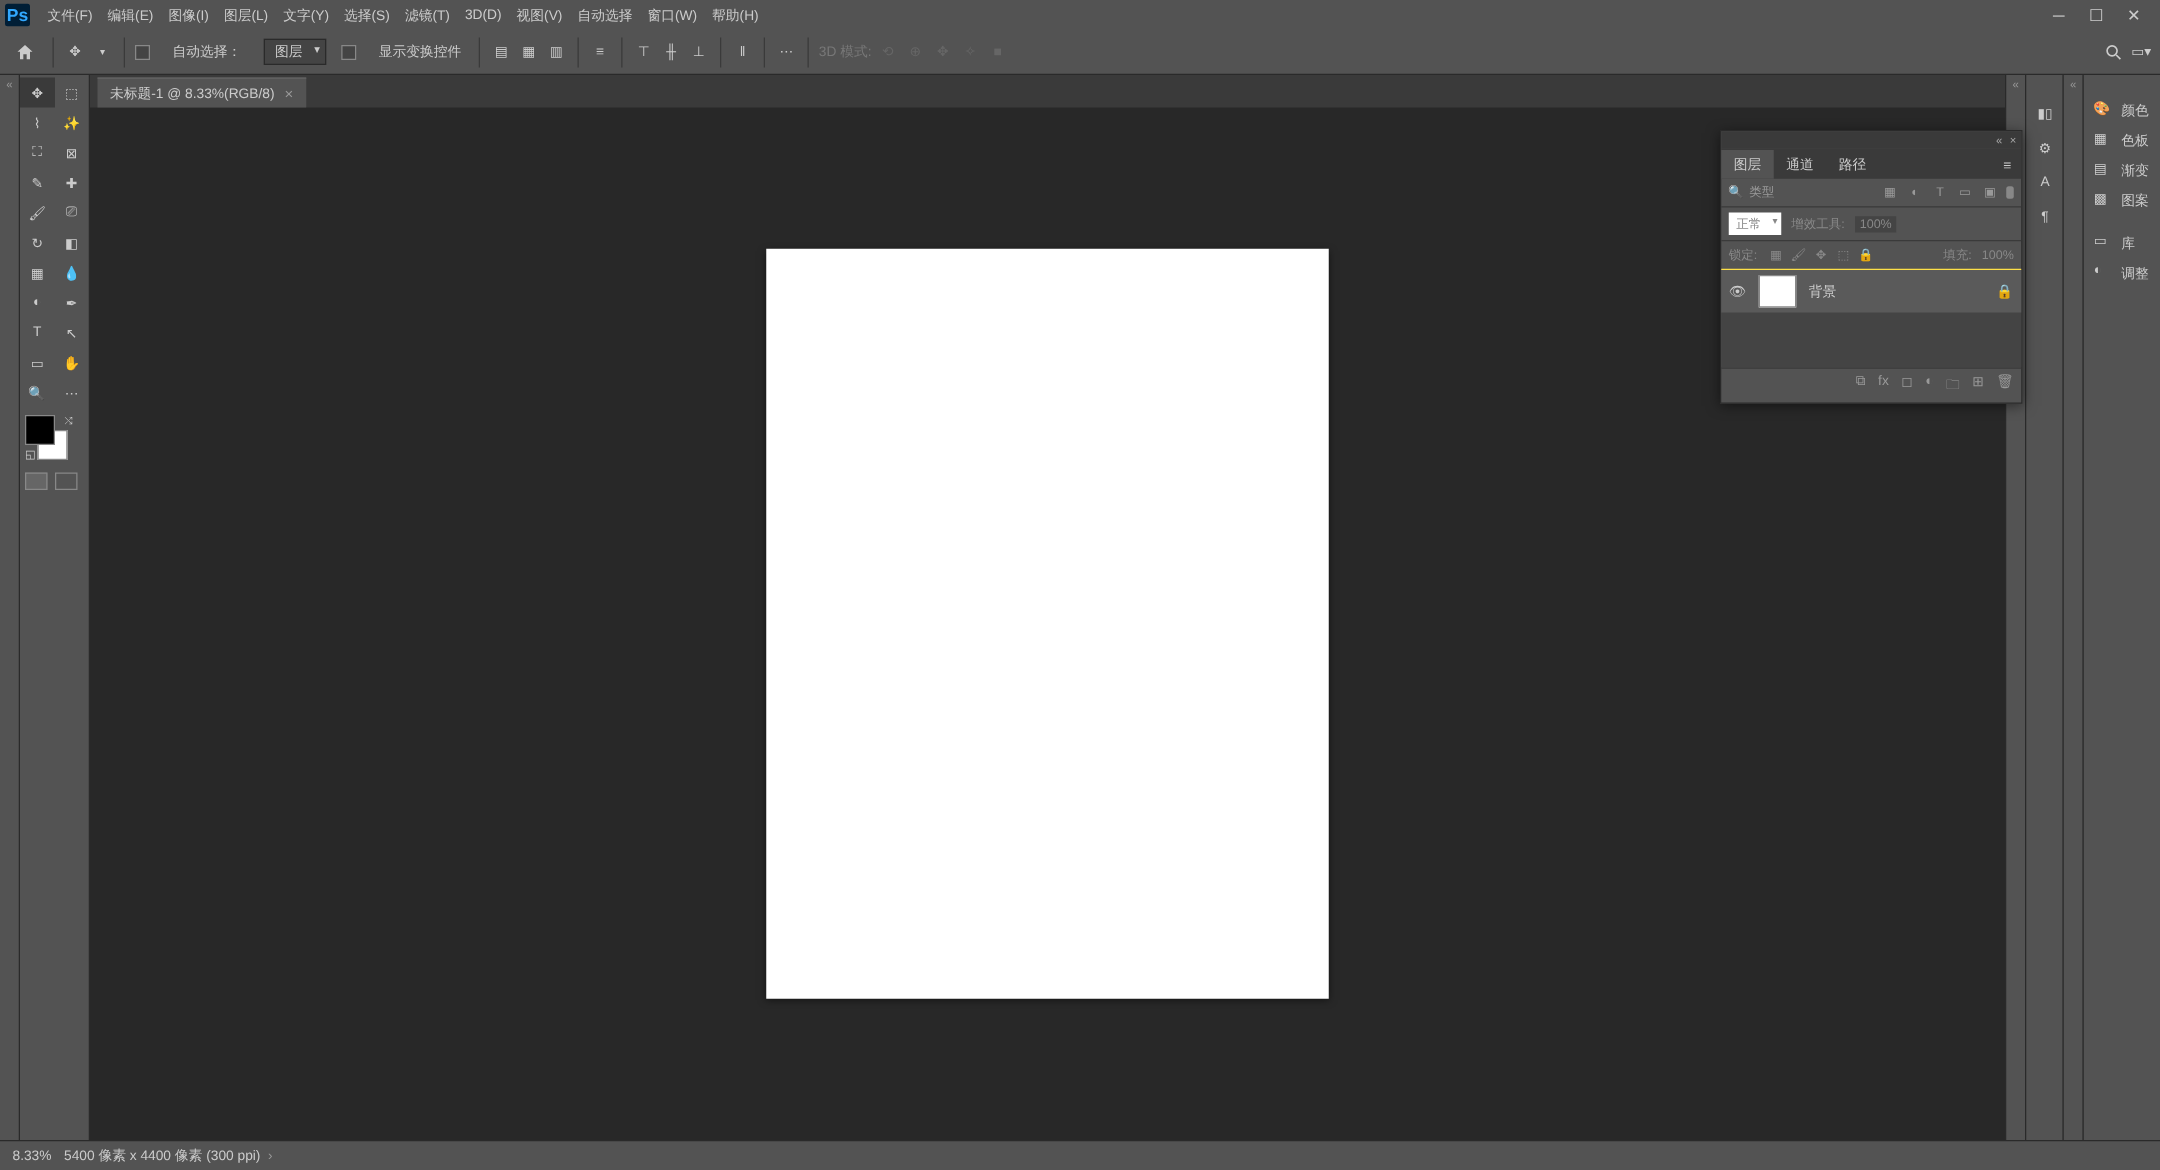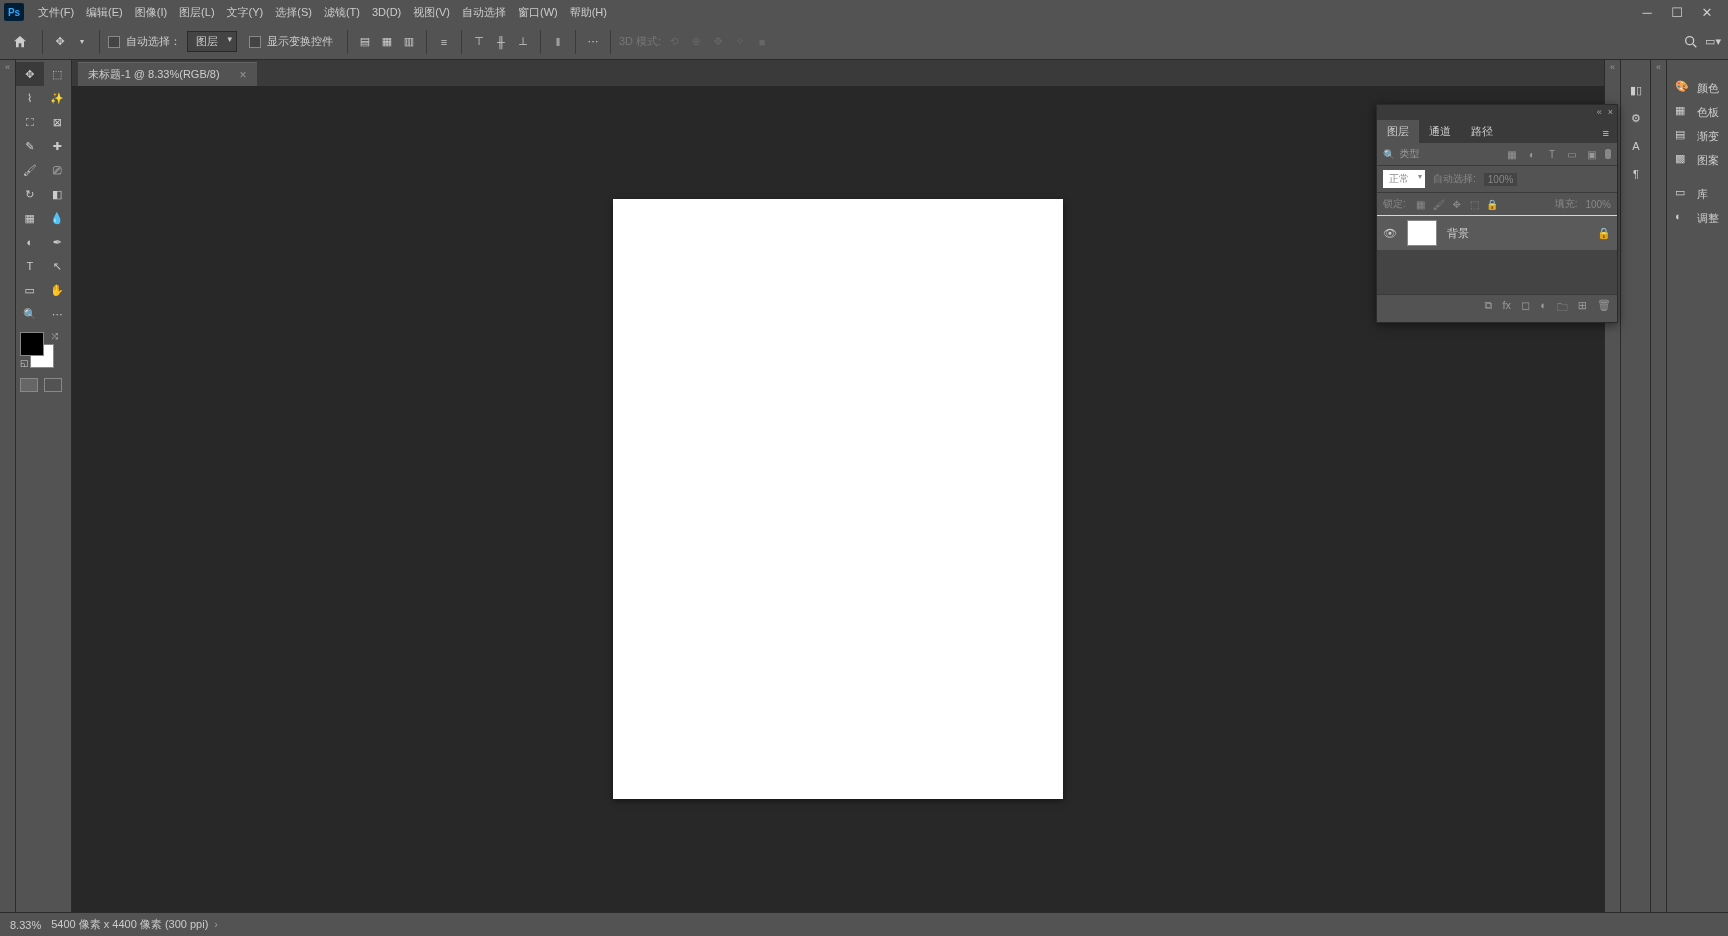--- a/index.html
+++ b/index.html
@@ -1,27 +1,27 @@
 <!DOCTYPE html>
 <html><head>
 <meta charset="utf-8">
 <style>
 * { margin: 0; padding: 0; box-sizing: border-box; font-family: "Microsoft YaHei", sans-serif; }
 body { background: #323232; color: #ccc; font-size: 11px; overflow: hidden; width: 1728px; height: 936px; }
 
 .menubar { height: 24px; background: #535353; display: flex; align-items: center; padding: 0 4px; }
-.ps-logo { width: 20px; height: 18px; background: #001e36; color: #31a8ff; font-size: 10px; font-weight: bold; display: flex; align-items: center; justify-content: center; margin-right: 8px; border-radius: 2px; }
+.ps-logo { width: 20px; height: 18px; background: #001e36; color: #31a8ff; font-size: 14px; font-weight: bold; display: flex; align-items: center; justify-content: center; margin-right: 8px; border-radius: 2px; }
 .menu-item { padding: 0 6px; height: 100%; display: flex; align-items: center; cursor: pointer; }
 .win-controls { margin-left: auto; display: flex; gap: 12px; padding-right: 8px; }
 .win-btn { width: 18px; height: 16px; display: flex; align-items: center; justify-content: center; cursor: pointer; font-size: 13px; color: #ccc; }
 
 .optionsbar { height: 36px; background: #535353; border-bottom: 1px solid #2a2a2a; display: flex; align-items: center; padding: 0 6px; gap: 4px; }
 .home-btn { width: 28px; height: 24px; display: flex; align-items: center; justify-content: center; cursor: pointer; }
 .vsep { width: 1px; height: 24px; background: #3a3a3a; margin: 0 4px; }
-.opt-group { display: flex; align-items: center; gap: 6px; }
+.opt-group { display: flex; align-items: center; gap: 18px; }
 .checkbox { width: 12px; height: 12px; border: 1px solid #888; background: #444; }
 .dropdown { background: #444; border: 1px solid #2a2a2a; padding: 2px 18px 2px 8px; position: relative; }
 .dropdown::after { content: "▾"; position: absolute; right: 4px; top: 2px; font-size: 9px; }
 .opt-icon { width: 18px; height: 18px; display: flex; align-items: center; justify-content: center; cursor: pointer; color: #ccc; }
 .opt-icon.disabled { color: #666; }
 .opt-spacer { flex: 1; }
 
 .workspace { display: flex; height: calc(100% - 60px - 24px); }
 
 .tool-collapse { width: 16px; background: #535353; border-right: 1px solid #2a2a2a; display: flex; align-items: flex-start; justify-content: center; padding-top: 2px; font-size: 9px; color: #999; }
@@ -33,21 +33,21 @@
 .color-swatches { margin: 6px 4px; position: relative; width: 40px; height: 36px; }
 .fg-color { width: 24px; height: 24px; background: #000; border: 1px solid #888; position: absolute; top: 0; left: 0; z-index: 2; }
 .bg-color { width: 24px; height: 24px; background: #fff; border: 1px solid #888; position: absolute; bottom: 0; right: 6px; }
 .swap-arrow { position: absolute; top: 0; right: 2px; font-size: 8px; }
 .mini-sw { position: absolute; bottom: 0; left: 0; font-size: 9px; }
 .mask-row { display: flex; padding: 4px; gap: 6px; }
 .mask-btn { width: 18px; height: 14px; border: 1px solid #888; }
 
 .doc-area { flex: 1; background: #282828; display: flex; flex-direction: column; }
 .doc-tabs { height: 26px; background: #3a3a3a; display: flex; align-items: flex-end; padding-left: 6px; }
-.doc-tab { background: #535353; padding: 4px 10px; font-size: 11px; display: flex; align-items: flex-end; gap: 20px; border-top: 1px solid #666; }
+.doc-tab { background: #535353; padding: 4px 10px; font-size: 11px; display: flex; align-items: flex-end; gap: 8px; border-top: 1px solid #666; }
 .doc-tab .tab-close { font-size: 12px; color: #999; cursor: pointer; }
 .canvas-container { flex: 1; display: flex; align-items: center; justify-content: center; position: relative; }
 .canvas { background: #fff; box-shadow: 0 2px 6px rgba(0,0,0,0.5); }
 
 .right-collapse { width: 16px; background: #535353; border-left: 1px solid #2a2a2a; display: flex; align-items: flex-start; justify-content: center; padding-top: 2px; font-size: 9px; color: #999; }
 
 .right-stack { width: 30px; background: #535353; border-left: 1px solid #2a2a2a; display: flex; flex-direction: column; padding-top: 16px; }
 .stack-icon { width: 30px; height: 28px; display: flex; align-items: center; justify-content: center; cursor: pointer; color: #ccc; }
 
 .right-panels { width: 62px; background: #535353; border-left: 1px solid #2a2a2a; display: flex; flex-direction: column; padding-top: 16px; }
@@ -288,21 +288,21 @@
     </div>
     <div class="lp-filter-icon">▦</div>
     <div class="lp-filter-icon">◐</div>
     <div class="lp-filter-icon">T</div>
     <div class="lp-filter-icon">▭</div>
     <div class="lp-filter-icon">▣</div>
     <div class="lp-filter-icon" style="width:6px;height:10px;background:#888;border-radius:2px"></div>
   </div>
   <div class="lp-blend">
     <div class="dd">正常</div>
-    <span class="lbl">自动选择:</span>
+    <span class="lbl">增效工具:</span>
     <span class="val">100%</span>
   </div>
   <div class="lp-lock">
     <span>锁定:</span>
     <div class="lp-lock-icons">
       <div class="lp-lock-icon">▦</div>
       <div class="lp-lock-icon">🖌</div>
       <div class="lp-lock-icon">✥</div>
       <div class="lp-lock-icon">⬚</div>
       <div class="lp-lock-icon">🔒</div>

